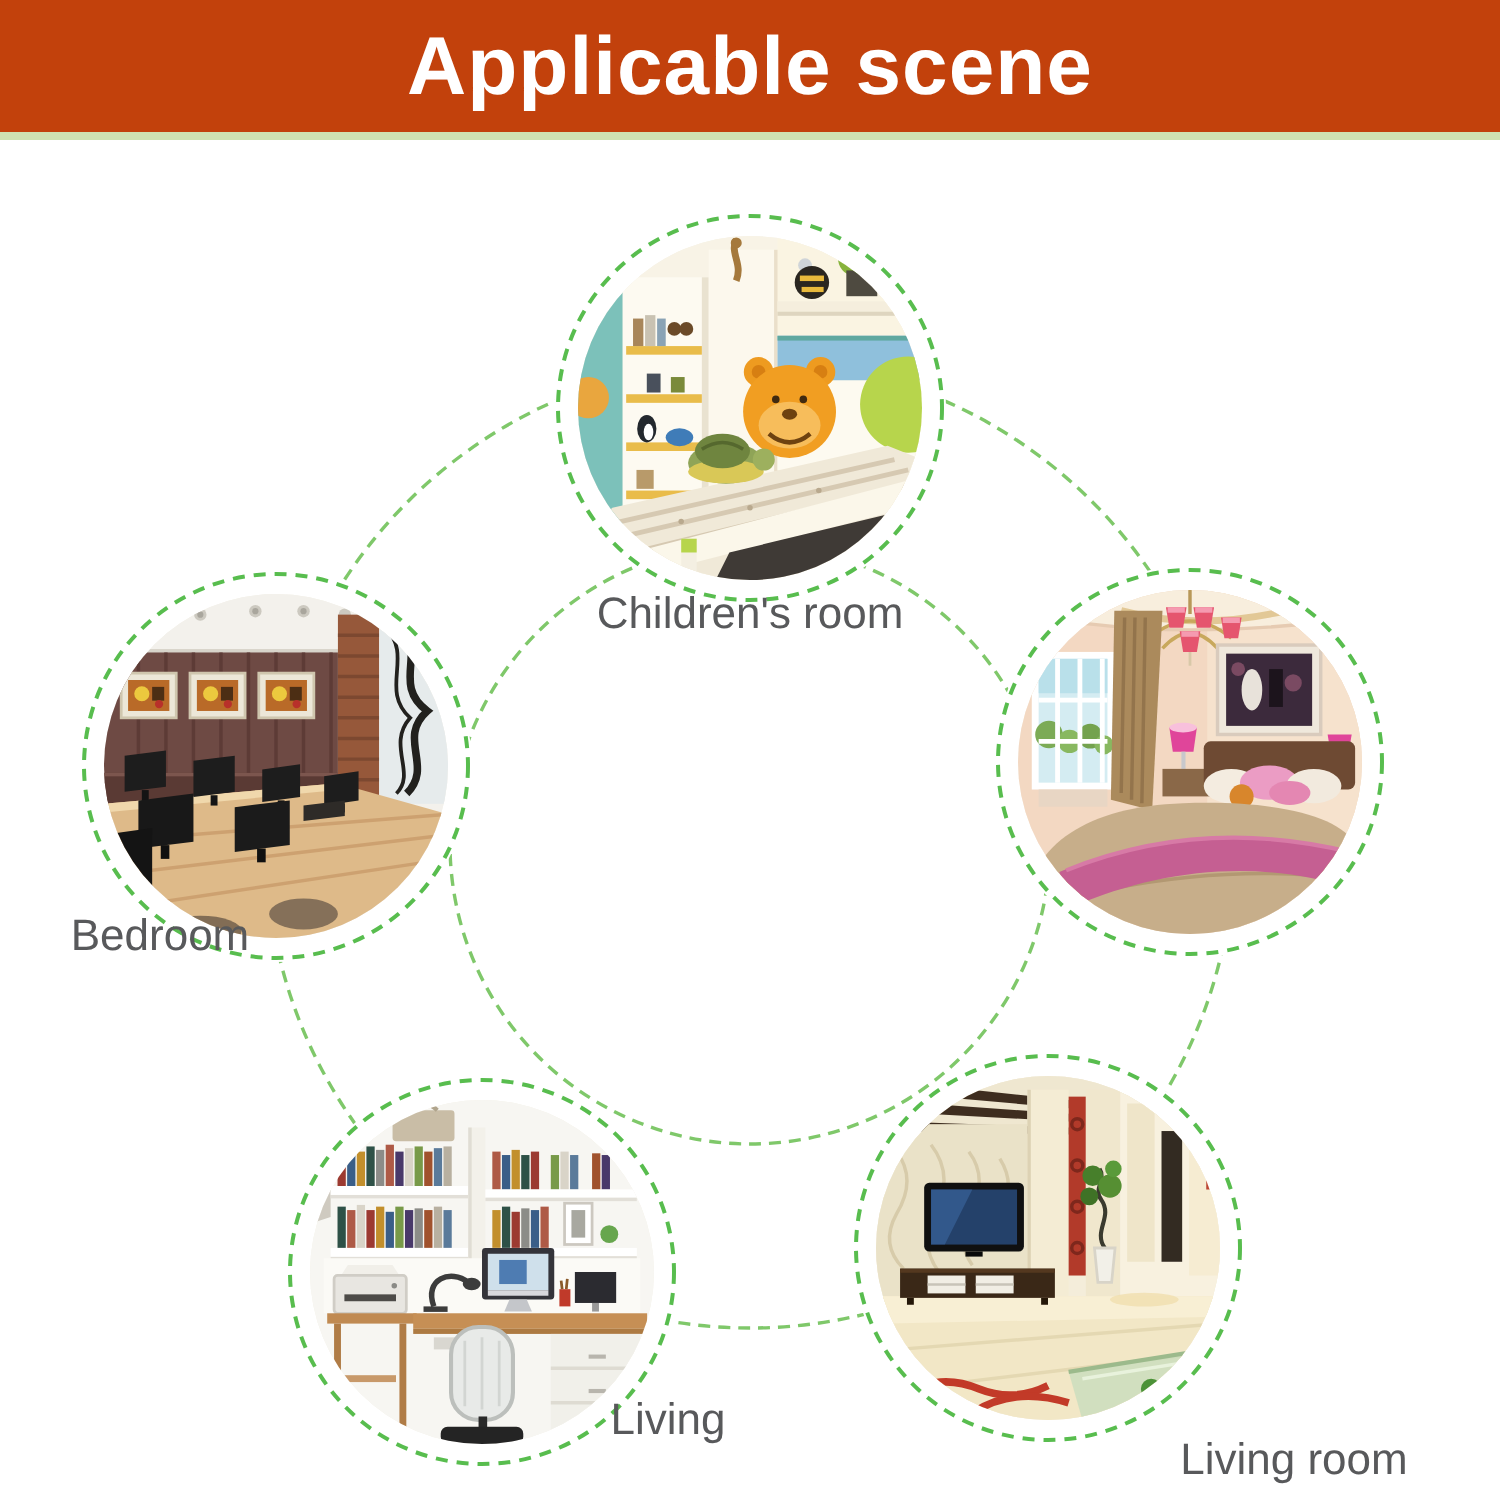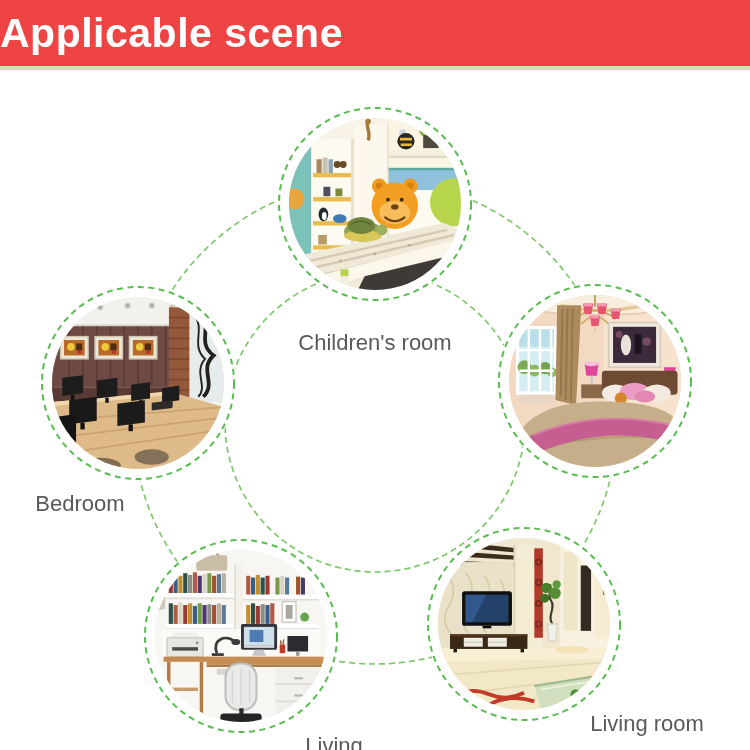--- a/index.html
+++ b/index.html
@@ -3,22 +3,22 @@
 <meta charset="utf-8">
 <style>
   * { margin:0; padding:0; box-sizing:border-box; }
   html,body { background:#ffffff; }
   body { width:750px; height:750px; font-family:"Liberation Sans", sans-serif; }
   .stage { position:relative; width:750px; height:750px; background:#ffffff; overflow:hidden; }
 
   
   .banner {
     position:absolute; left:0; top:0; width:750px; height:70px;
-    background:#ef4444; border-bottom:4px solid #cfe2b2;
-    display:flex; align-items:center; justify-content:flex-start;
+    background:#c2410c; border-bottom:4px solid #cfe2b2;
+    display:flex; align-items:center; justify-content:center;
   }
   .banner h1 { color:#ffffff; font-size:41px; font-weight:bold; letter-spacing:0.5px; }
 
   
   .rings-svg { position:absolute; left:0; top:0; }
 
   
   .scene {
     position:absolute; width:196px; height:196px; border-radius:50%;
     background:#ffffff;
@@ -37,27 +37,27 @@
   .scene-living   { left:426px; top:526px; }
 
   
   .center-label {
     position:absolute; left:375px; top:426px; transform:translate(-50%,-50%);
     font-size:37px; font-weight:bold; color:#111111; letter-spacing:0.5px;
     white-space:nowrap;
   }
   .scene-label {
     position:absolute; transform:translate(-50%,-50%);
-    font-size:22px; color:#58595b; white-space:nowrap;margin-top:36px;
+    font-size:22px; color:#58595b; white-space:nowrap;
   }
   .label-children { left:375px; top:307px; }
   .label-office   { left:80px;  top:468px; }
   .label-bedroom  { left:663px; top:469px; }
   .label-study    { left:334px; top:710px; }
-  .label-living   { left:647px; top:688px; }
+  .label-living   { left:647px; top:730px; }
 </style>
 </head>
 <body>
 
 <div class="stage">
 
   <header class="banner">
     <h1>Applicable scene</h1>
   </header>
 

